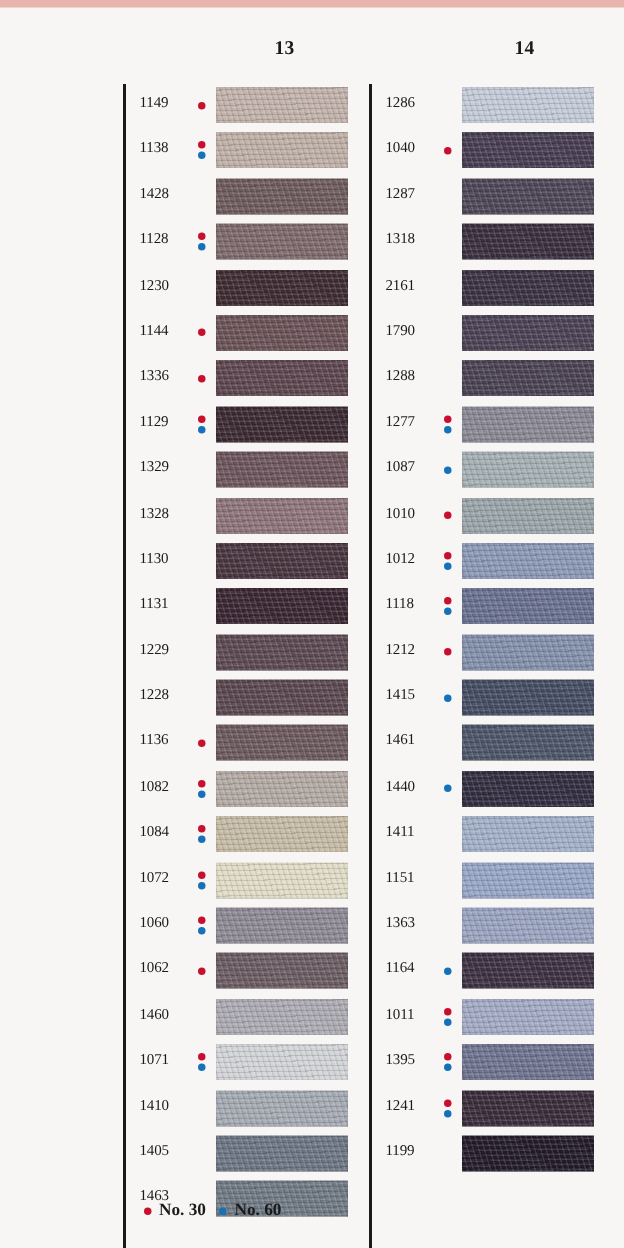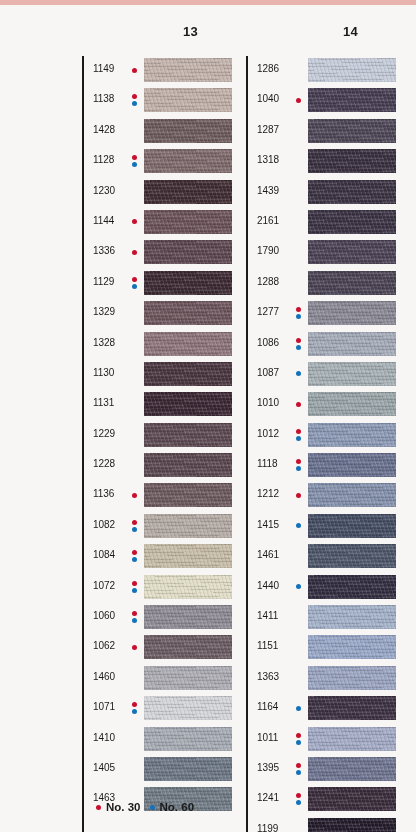--- a/index.html
+++ b/index.html
@@ -19,20 +19,21 @@
     top: 0; left: 0;
     width: 416px;
     height: 5px;
     background: #e7b4ae;
   }
   #chart-root {
     position: absolute;
     top: 0; left: 0;
     width: 328px;
     height: 832px;
+    font-family: Liberation Serif, serif;
   }
   .col-header {
     position: absolute;
     font-size: 13px;
     font-weight: bold;
     color: #1a1a1a;
     letter-spacing: 0.2px;
   }
   #header-13 { left: 183px; top: 24px; }
   #header-14 { left: 343px; top: 24px; }
@@ -327,50 +328,38 @@
         </div>
         <div class="row">
           <div class="row-code">1287</div>
           <div class="swatch" style="background-color: rgb(78, 71, 87);"></div>
         </div>
         <div class="row">
           <div class="row-code">1318</div>
           <div class="swatch" style="background-color: rgb(58, 48, 64);"></div>
         </div>
         <div class="row">
-          <div class="row-code">1439</div>
-          <div class="swatch" style="background-color: rgb(59, 51, 66);"></div>
-        </div>
-        <div class="row">
           <div class="row-code">2161</div>
           <div class="swatch" style="background-color: rgb(59, 51, 68);"></div>
         </div>
         <div class="row">
           <div class="row-code">1790</div>
           <div class="swatch" style="background-color: rgb(76, 67, 85);"></div>
         </div>
         <div class="row">
           <div class="row-code">1288</div>
           <div class="swatch" style="background-color: rgb(75, 67, 84);"></div>
         </div>
         <div class="row">
           <div class="row-code">1277</div>
           <div class="dots both">
             <span class="dot red"></span>
             <span class="dot blue"></span>
           </div>
           <div class="swatch" style="background-color: rgb(138, 136, 148);"></div>
-        </div>
-        <div class="row">
-          <div class="row-code">1086</div>
-          <div class="dots both">
-            <span class="dot red"></span>
-            <span class="dot blue"></span>
-          </div>
-          <div class="swatch" style="background-color: rgb(163, 170, 183);"></div>
         </div>
         <div class="row">
           <div class="row-code">1087</div>
           <div class="dots blue-only">
             <span class="dot blue"></span>
           </div>
           <div class="swatch" style="background-color: rgb(165, 175, 180);"></div>
         </div>
         <div class="row">
           <div class="row-code">1010</div>

